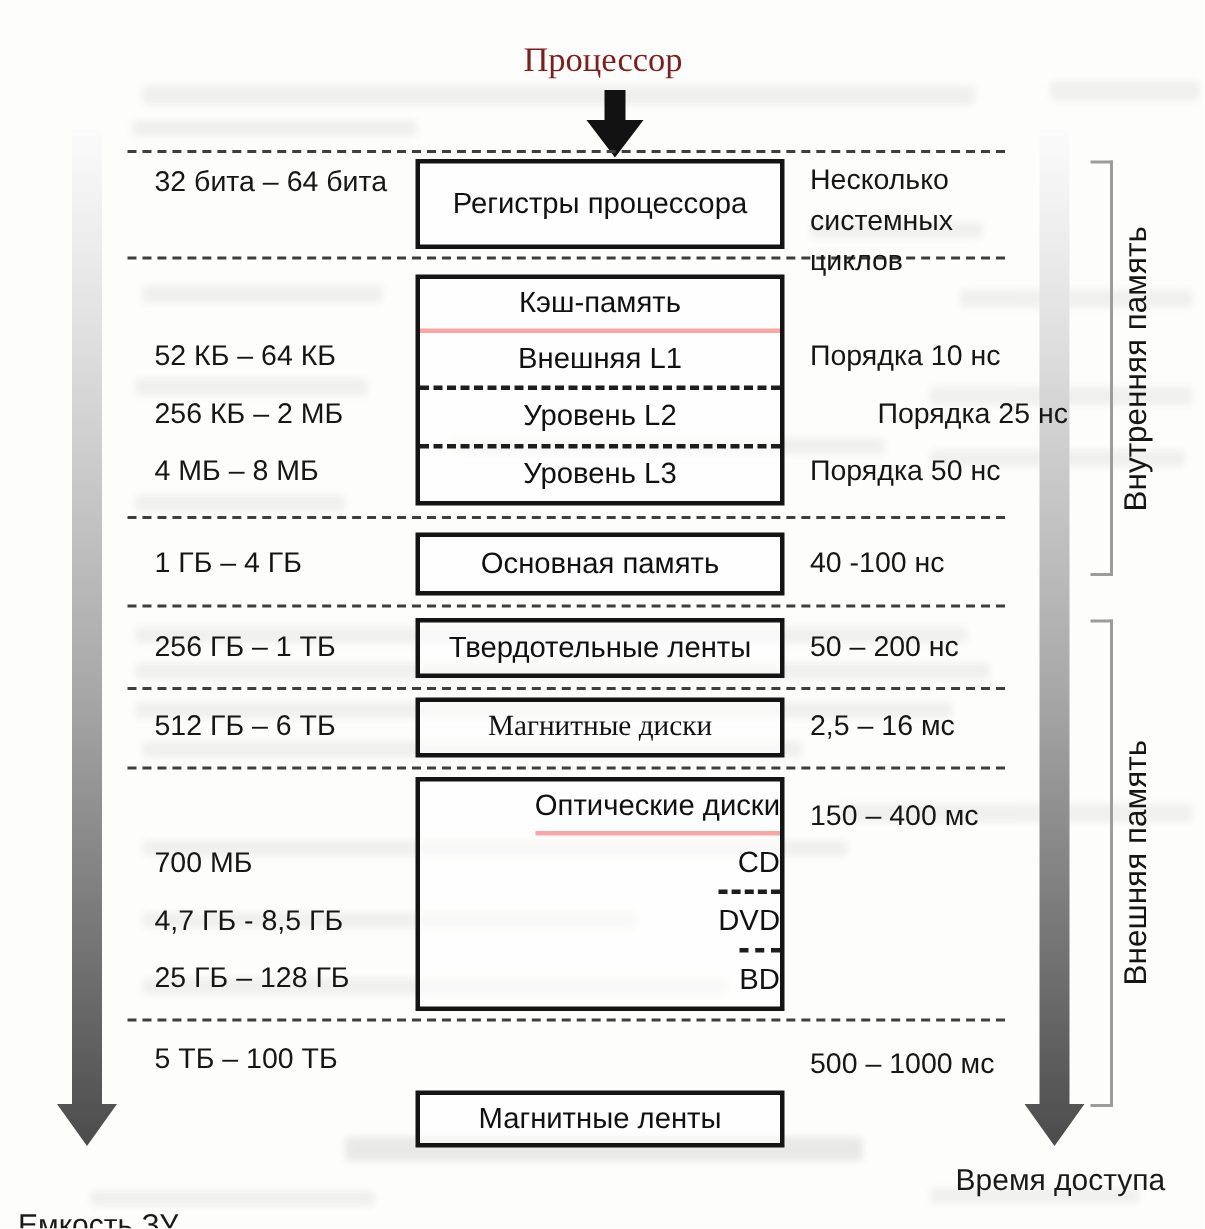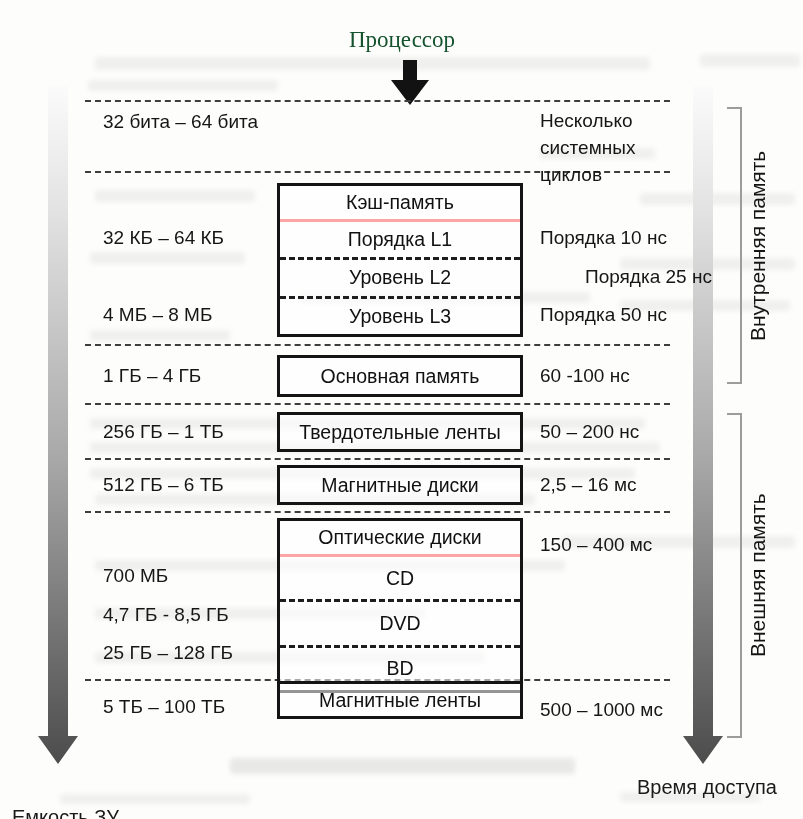--- a/index.html
+++ b/index.html
@@ -12,21 +12,21 @@
   }
   
   .bleed {
     position:absolute; background:#6f6f6f; opacity:.09;
     filter:blur(2.5px); border-radius:3px;
   }
   .bleed.strong { opacity:.14; }
 
   .title {
     position:absolute; left:327px; top:27px; width:150px; text-align:center;
-    font-family:"Liberation Serif", serif; font-size:23px; color:#14532d;
+    font-family:"Liberation Serif", serif; font-size:23px; color:#7f1d1d;
   }
   .proc-arrow { position:absolute; left:388px; top:60px; }
 
   .axis-arrow { position:absolute; top:84px; }
   .axis-arrow.left  { left:38px; }
   .axis-arrow.right { left:683px; }
 
   .dash {
     position:absolute; left:85px; width:585px; height:0;
     border-top:2px dashed #3e3e3e;
@@ -125,66 +125,70 @@
 
   <div class="dash" style="top:100px;"></div>
   <div class="dash" style="top:171px;"></div>
   <div class="dash" style="top:344px;"></div>
   <div class="dash" style="top:403px;"></div>
   <div class="dash" style="top:458px;"></div>
   <div class="dash" style="top:511px;"></div>
   <div class="dash" style="top:679px;"></div>
 
   <div class="cap" style="top:110px;">32 бита – 64 бита</div>
-  <div class="cap" style="top:226px;">32 КБ – 64 КБ</div>
+  <div class="cap" style="top:226px;">52 КБ – 64 КБ</div>
+  <div class="cap" style="top:265px;">256 КБ – 2 МБ</div>
   <div class="cap" style="top:303px;">4 МБ – 8 МБ</div>
   <div class="cap" style="top:364px;">1 ГБ – 4 ГБ</div>
   <div class="cap" style="top:420px;">256 ГБ – 1 ТБ</div>
   <div class="cap" style="top:473px;">512 ГБ – 6 ТБ</div>
   <div class="cap" style="top:564px;">700 МБ</div>
   <div class="cap" style="top:603px;">4,7 ГБ - 8,5 ГБ</div>
   <div class="cap" style="top:641px;">25 ГБ – 128 ГБ</div>
   <div class="cap" style="top:695px;">5 ТБ – 100 ТБ</div>
 
+  <div class="box" style="top:106px;height:60px;">
+    <span>Регистры процессора</span>
+  </div>
 
   <div class="box group" style="top:183px;height:154px;">
     <div class="hdr">Кэш-память</div>
-    <div class="lvl">Порядка L1</div>
+    <div class="lvl">Внешняя L1</div>
     <div class="lvl">Уровень L2</div>
     <div class="lvl">Уровень L3</div>
   </div>
 
   <div class="box" style="top:355px;height:42px;">
     <span>Основная память</span>
   </div>
 
   <div class="box" style="top:412px;height:40px;">
     <span>Твердотельные ленты</span>
   </div>
 
-  <div class="box" style="top:465px;height:40px;">
+  <div class="box" style="top:465px;height:40px;font-family:Liberation Serif, serif;">
     <span>Магнитные диски</span>
   </div>
 
-  <div class="box group" style="top:518px;height:175px;">
+  <div class="box group" style="top:518px;height:156px;align-items:flex-end;">
     <div class="hdr">Оптические диски</div>
     <div class="lvl">CD</div>
     <div class="lvl">DVD</div>
     <div class="lvl">BD</div>
   </div>
 
-  <div class="box" style="top:681px;height:38px;text-align:center;">
+  <div class="box" style="top:727px;height:38px;text-align:center;">
     <span>Магнитные ленты</span>
   </div>
 
   <div class="time multiline" style="top:107px;">Несколько системных циклов</div>
   <div class="time" style="top:226px;">Порядка 10 нс</div>
   <div class="time" style="top:265px;margin-left:45px;">Порядка 25 нс</div>
   <div class="time" style="top:303px;">Порядка 50 нс</div>
-  <div class="time" style="top:364px;">60 -100 нс</div>
+  <div class="time" style="top:364px;">40 -100 нс</div>
   <div class="time" style="top:420px;">50 – 200 нс</div>
   <div class="time" style="top:473px;">2,5 – 16 мс</div>
   <div class="time" style="top:533px;">150 – 400 мс</div>
   <div class="time" style="top:698px;">500 – 1000 мс</div>
 
   <div class="bracket" style="top:107px;height:277px;"></div>
   <div class="vlabel" style="top:107px;height:277px;">Внутренняя память</div>
 
   <div class="bracket" style="top:413px;height:325px;"></div>
   <div class="vlabel" style="top:413px;height:325px;">Внешняя память</div>

